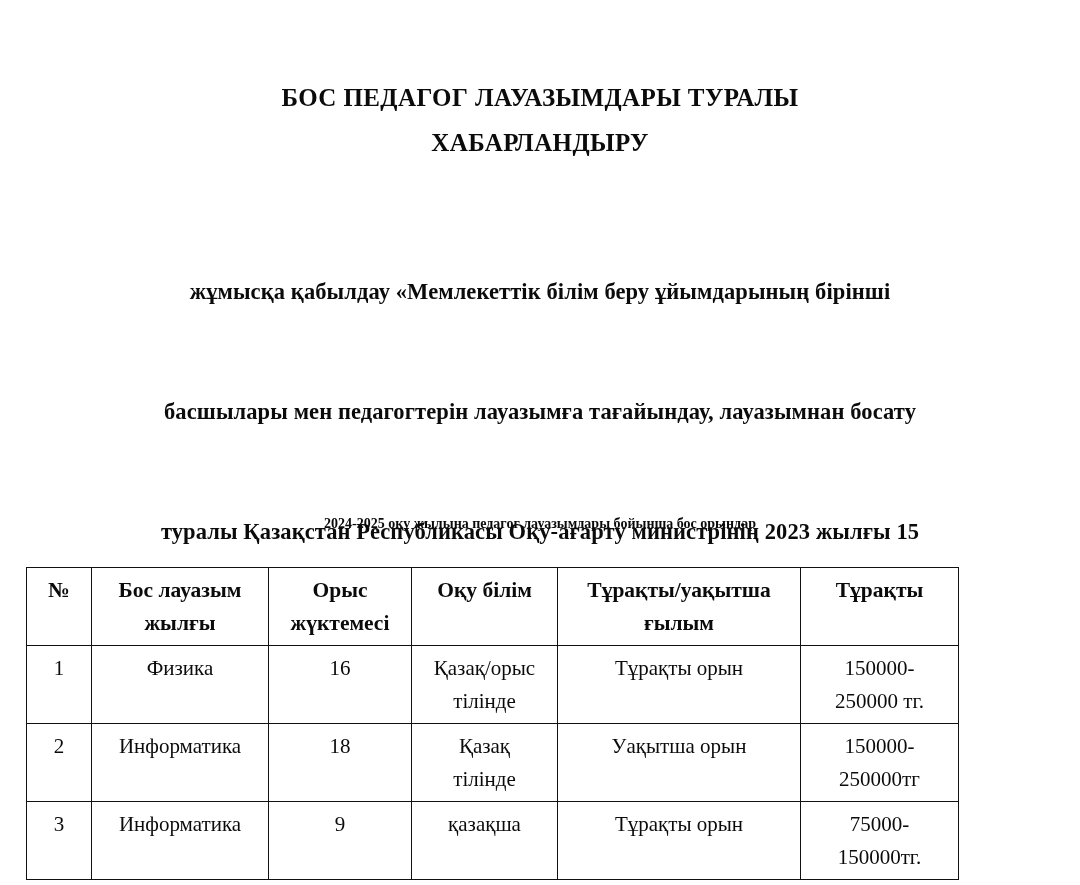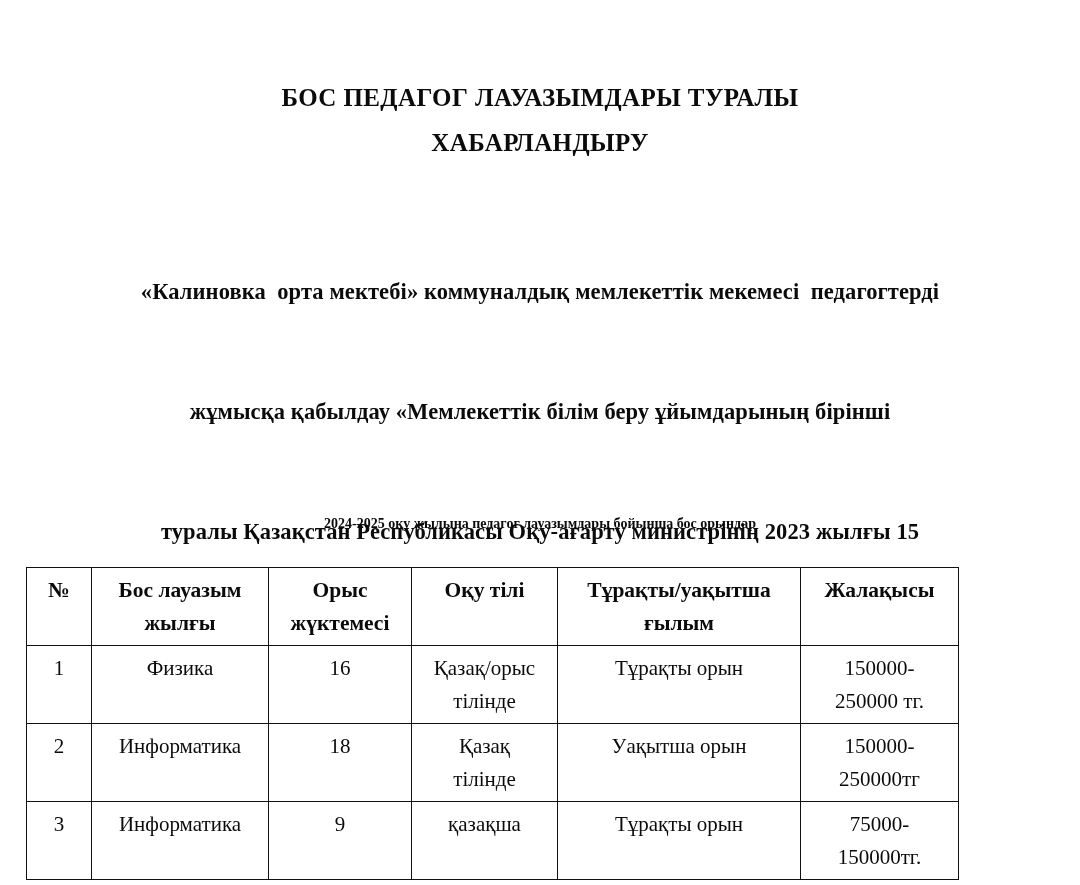--- a/index.html
+++ b/index.html
@@ -95,22 +95,22 @@
 </style>
 </head>
 <body>
 
 <div class="page">
 
   <div class="doc-title line1">БОС ПЕДАГОГ ЛАУАЗЫМДАРЫ ТУРАЛЫ</div>
   <div class="doc-title line2">ХАБАРЛАНДЫРУ</div>
 
   <div class="intro">
-    <span class="ln">«Калиновка  орта мектебі» коммуналдық мемлекеттік мекемесі  педагогтерді</span>
     <span class="ln">жұмысқа қабылдау «Мемлекеттік білім беру ұйымдарының бірінші</span>
+    <span class="ln">басшылары мен педагогтерін лауазымға тағайындау, лауазымнан босату</span>
     <span class="ln">туралы Қазақстан Республикасы Оқу-ағарту министрінің 2023 жылғы 15</span>
     
   </div>
 
   <div class="table-caption">2024-2025 оқу жылына педагог лауазымдары бойынша бос орындар</div>
 
   <table class="vacancy-table">
     <colgroup>
       <col class="col-num">
         <col class="col-post">
@@ -126,28 +126,28 @@
         </th>
         <th>
           <span class="cell-txt">Бос лауазым</span>
           <span class="cell-txt">жылғы</span>
         </th>
         <th>
           <span class="cell-txt">Орыс</span>
           <span class="cell-txt">жүктемесі</span>
         </th>
         <th>
-          <span class="cell-txt">Оқу тілі</span>
+          <span class="cell-txt">Оқу білім</span>
         </th>
         <th>
           <span class="cell-txt">Тұрақты/уақытша</span>
           <span class="cell-txt">ғылым</span>
         </th>
         <th>
-          <span class="cell-txt">Жалақысы</span>
+          <span class="cell-txt">Тұрақты</span>
         </th>
       </tr>
     </thead>
     <tbody>
       <tr>
         <td>
           <span class="cell-txt">1</span>
         </td>
         <td>
           <span class="cell-txt">Физика</span>

